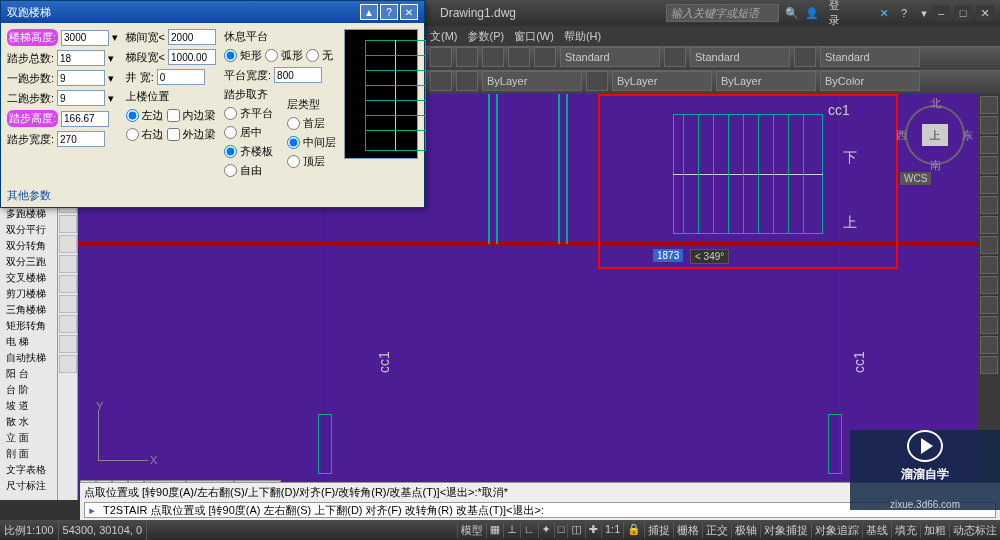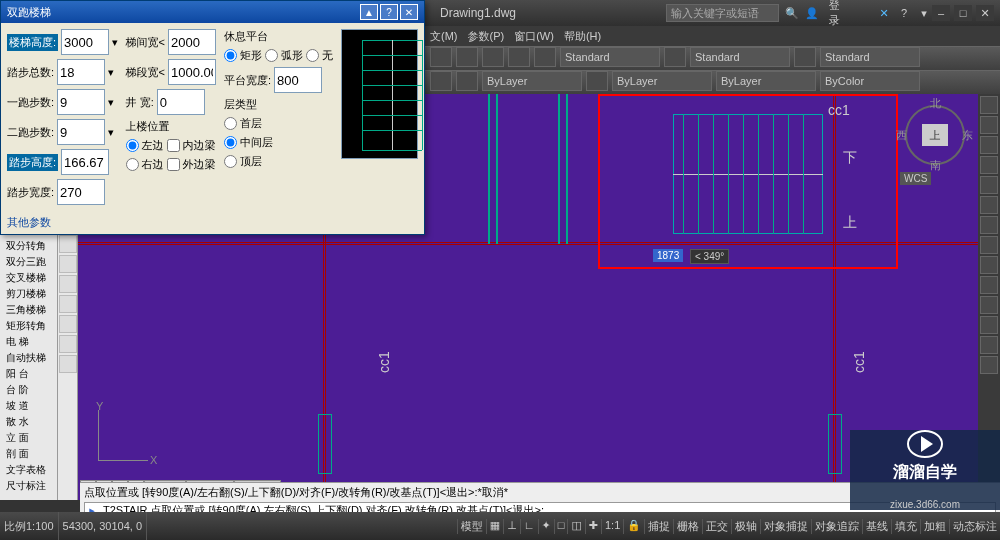--- a/index.html
+++ b/index.html
@@ -1,21 +1,21 @@
 <!DOCTYPE html>
 <html><head>
 <meta charset="utf-8">
 <style>
 * { margin:0; padding:0; box-sizing:border-box; font-family:"Microsoft YaHei",SimSun,sans-serif; font-size:11px; }
 body { width:1000px; height:540px; background:#333; overflow:hidden; position:relative; }
 
 
 .titlebar { height:26px; background:linear-gradient(#4a4a4a,#2f2f2f); display:flex; align-items:center; color:#ccc; }
 .titlebar .doc { margin-left:440px; font-size:12px; }
-.searchbox { margin-left:150px; width:140px; height:18px; background:#555; border:1px solid #666; color:#aaa; padding:0 4px; display:flex; align-items:center; }
+.searchbox { margin-left:150px; width:140px; height:18px; background:#555; border:1px solid #666; color:#aaa; font-style:italic; padding:0 4px; display:flex; align-items:center; }
 .titlebar .icons { margin-left:6px; display:flex; gap:4px; align-items:center; }
 .titlebar .icons span { width:16px; height:16px; display:inline-flex; align-items:center; justify-content:center; }
 .titlebar .login { margin-left:8px; color:#ccc; }
 .titlebar .right { margin-left:auto; display:flex; gap:4px; margin-right:6px; }
 .titlebar .right span { width:18px; height:16px; background:#3a3a3a; display:inline-flex; align-items:center; justify-content:center; color:#ccc; }
 
 
 .menubar { height:20px; background:#3a3a3a; display:flex; align-items:center; padding-left:430px; color:#ccc; gap:10px; }
 .menubar span { cursor:default; }
 
@@ -67,47 +67,47 @@
 .tabs .tab { padding:1px 10px; background:#ccc; border:1px solid #888; border-bottom:none; font-size:10px; }
 .tabs .nav { width:16px; background:#ddd; border:1px solid #888; text-align:center; }
 
 
 .cmdarea { position:absolute; left:80px; right:0; bottom:18px; height:40px; background:#eee; border-top:1px solid #999; font-size:11px; padding:2px 4px; }
 .cmdarea .line { white-space:nowrap; overflow:hidden; }
 .cmdarea .inp { display:flex; align-items:center; background:#fff; border:1px solid #999; height:16px; margin-top:2px; }
 .cmdarea .inp .arrow { width:14px; text-align:center; color:#36c; }
 
 
-.status { position:absolute; left:0; right:0; bottom:0; height:28px; background:linear-gradient(#4a4a4a,#2a2a2a); color:#ccc; display:flex; align-items:center; font-size:10px; }
+.status { position:absolute; left:0; right:0; bottom:0; height:20px; background:linear-gradient(#4a4a4a,#2a2a2a); color:#ccc; display:flex; align-items:center; font-size:10px; }
 .status .cell { padding:0 4px; border-right:1px solid #555; height:100%; display:flex; align-items:center; }
 .status .right { margin-left:auto; display:flex; }
 .status .btn { padding:0 3px; border-left:1px solid #555; }
 
 
 .dialog { position:absolute; left:0; top:0; width:425px; background:#ece9d8; border:1px solid #003c74; box-shadow:2px 2px 6px rgba(0,0,0,.4); }
 .dialog .dtitle { height:22px; background:linear-gradient(#2a6ac1,#0d47a1); color:#fff; display:flex; align-items:center; padding:0 6px; font-size:12px; }
 .dialog .dtitle .dbtns { margin-left:auto; display:flex; gap:2px; }
 .dialog .dtitle .dbtns span { width:18px; height:16px; background:#4a7cc8; border:1px solid #fff; display:flex; align-items:center; justify-content:center; font-size:10px; }
 .dialog .dbody { padding:6px; display:flex; gap:8px; }
 .dialog .col { display:flex; flex-direction:column; gap:4px; }
 .dialog .row { display:flex; align-items:center; gap:3px; }
 .dialog label { font-size:11px; white-space:nowrap; }
-.dialog label.hl { background:#0369a1; color:#fff; padding:1px 2px; }
-.dialog input[type=text] { width:48px; height:26px; border:1px solid #7f9db9; padding:0 2px; font-size:13px; }
+.dialog label.hl { background:#d946ef; color:#fff; padding:1px 2px;border-radius:6px; }
+.dialog input[type=text] { width:48px; height:16px; border:1px solid #7f9db9; padding:0 2px; font-size:10px; }
 .dialog .grp-title { font-size:11px; }
 .dialog .preview { width:100px; height:130px; background:#000; border:1px solid #7f9db9; position:relative; }
 .dialog .preview .pline { position:absolute; background:#0a8; }
 .dialog .footer { padding:4px 6px; }
 .dialog .footer a { color:#0d47a1; text-decoration:none; }
 
 
 .watermark { position:absolute; right:0; bottom:30px; width:150px; height:80px; background:rgba(20,40,70,.85); display:flex; flex-direction:column; align-items:center; justify-content:center; color:#fff; }
 .watermark .play { width:36px; height:36px; border:2px solid #fff; border-radius:50%; display:flex; align-items:center; justify-content:center; margin-bottom:4px; }
 .watermark .play::after { content:""; border-left:12px solid #fff; border-top:8px solid transparent; border-bottom:8px solid transparent; margin-left:3px; }
-.watermark .txt { font-size:16px; font-weight:bold; }
+.watermark .txt { font-size:12px; font-weight:bold; }
 .watermark .url { font-size:10px; color:#ccc;margin-top:16px; }
 </style>
 </head>
 <body>
 
 <div class="titlebar">
   <span class="doc">Drawing1.dwg</span>
   <div class="searchbox">输入关键字或短语</div>
   <div class="icons">
     <span>🔍</span>
@@ -404,20 +404,39 @@
           <label>弧形</label>
         <input type="radio" style="">
           <label>无</label>
       </div>
       <div class="row">
           <label>平台宽度:</label>
           <input type="text" value="800" style="">
         </div>
       <div class="row" style="gap:14px">
         <div class="col">
+          <div class="grp-title">踏步取齐</div>
+          <div class="row">
+              <input type="radio" style="">
+              <label>齐平台</label>
+            </div>
+          <div class="row">
+              <input type="radio" style="">
+              <label>居中</label>
+            </div>
+          <div class="row">
+              <input type="radio" checked="" style="">
+              <label>齐楼板</label>
+            </div>
+          <div class="row">
+              <input type="radio" style="">
+              <label>自由</label>
+            </div>
+        </div>
+        <div class="col">
           <div class="grp-title">层类型</div>
           <div class="row">
               <input type="radio" style="">
               <label>首层</label>
             </div>
           <div class="row">
               <input type="radio" checked="" style="">
               <label>中间层</label>
             </div>
           <div class="row">

